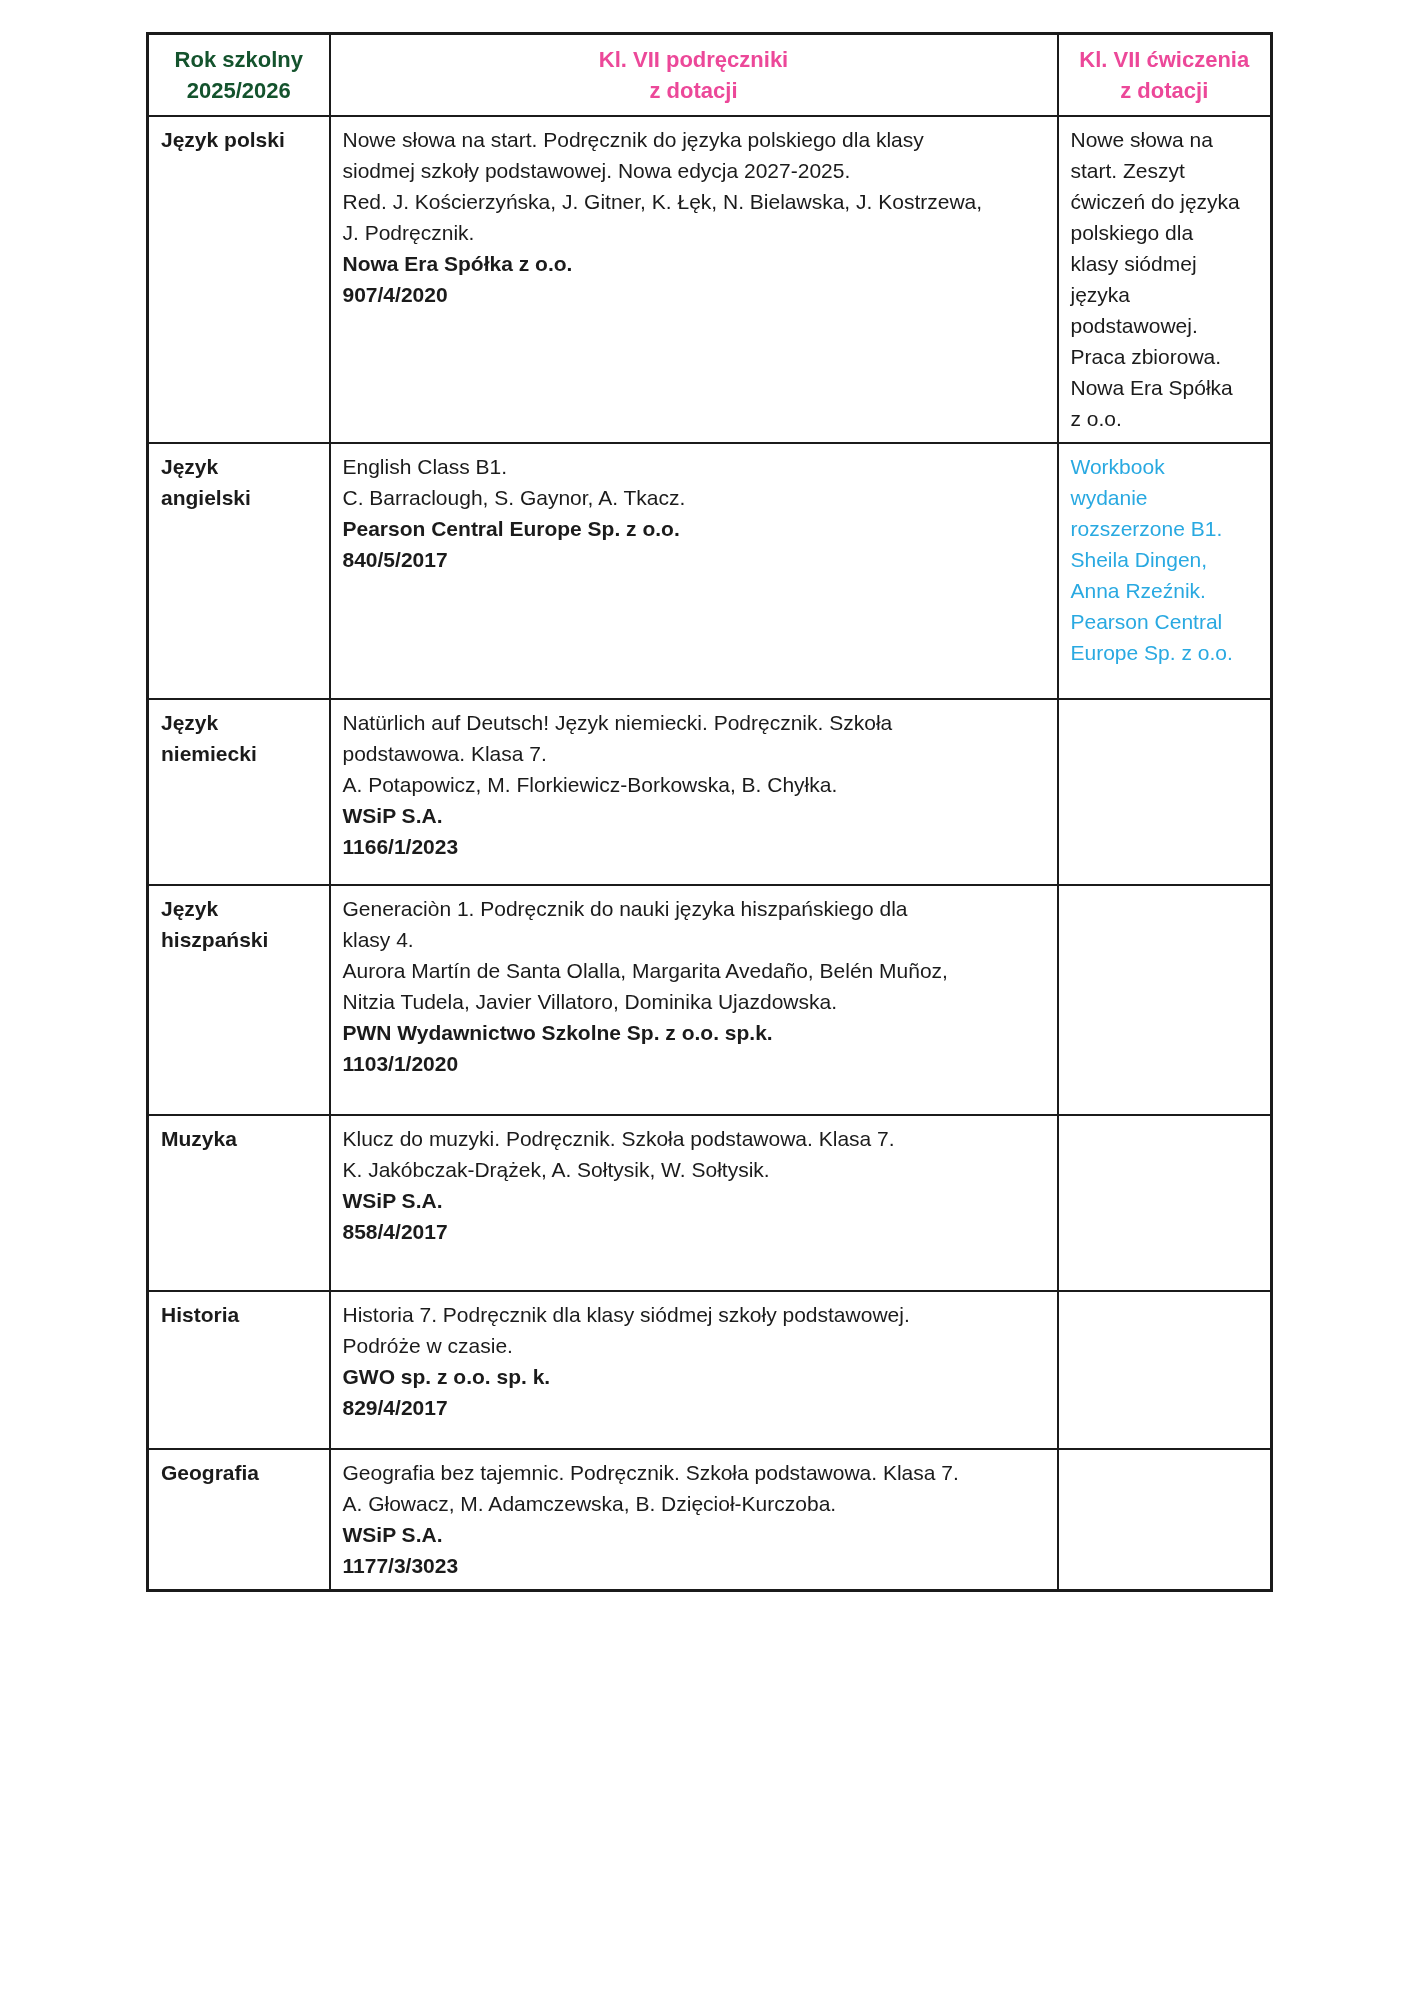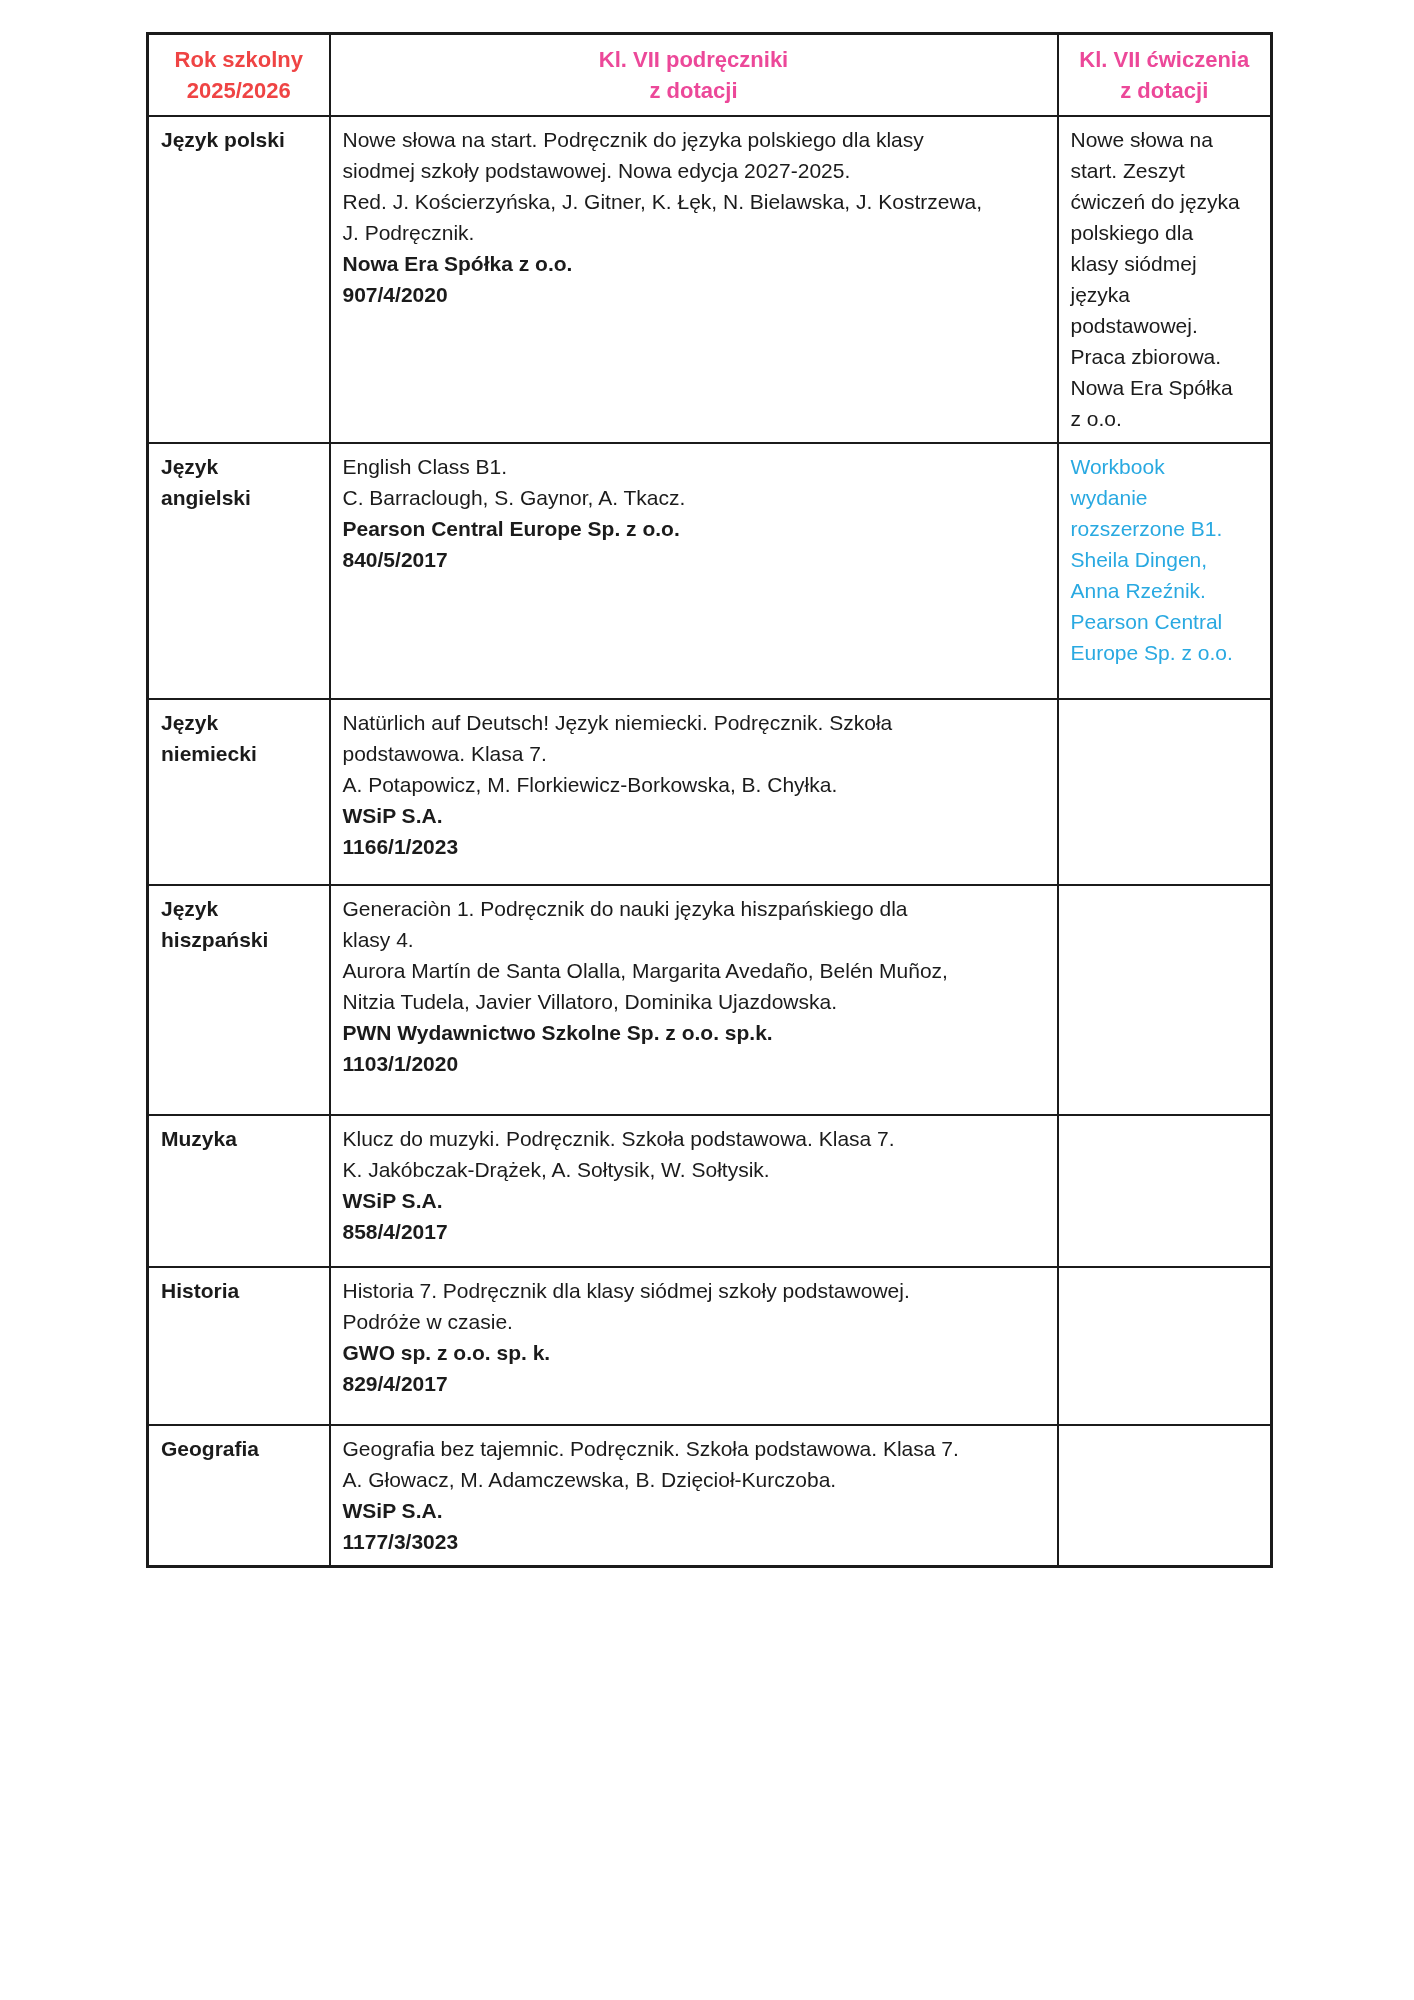--- a/index.html
+++ b/index.html
@@ -32,37 +32,37 @@
   }
   tr.head{height:82px}
   tr.head th{
     vertical-align:middle;
     text-align:center;
     font-size:22px;
     line-height:31px;
     font-weight:bold;
     padding:4px 6px;
   }
-  th.rok{color:#ef4444}
+  th.rok{color:#14532d}
   th.red{color:#ec4899}
   .line{
     font-size:21px;
     line-height:31px;
     white-space:nowrap;
   }
   td.subject .line{font-weight:bold}
   .b{font-weight:bold}
   .sb{font-weight:600}
   td.workbook.blue .line{color:#29a9e1}
   
   tr.r0{height:322px}
   tr.r1{height:256px}
   tr.r2{height:186px}
   tr.r3{height:230px}
-  tr.r4{height:152px}
+  tr.r4{height:176px}
   tr.r5{height:169px}
   tr.r6{height:158px}
   tr.r7{height:132px}
 </style>
 </head>
 <body>
 
 <div class="sheet">
   <table class="booklist">
     <colgroup>

